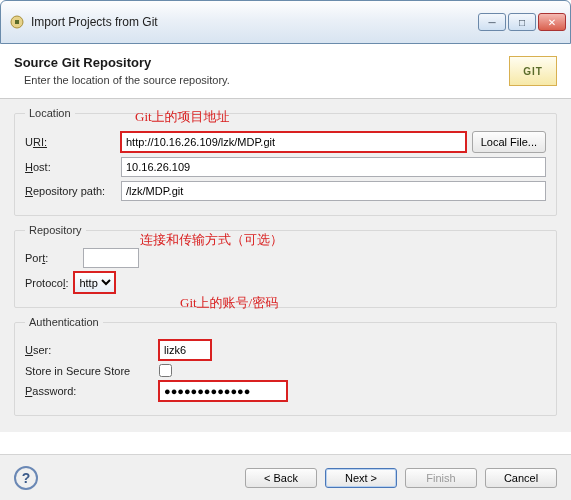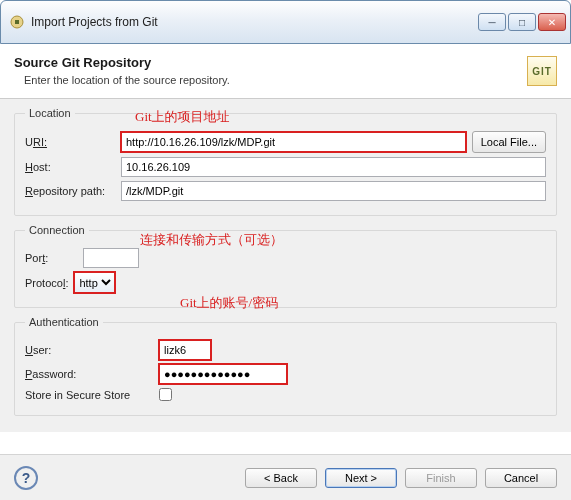--- a/index.html
+++ b/index.html
@@ -9,21 +9,21 @@
 .titlebar .icon { width: 16px; height: 16px; margin-right: 6px; display: inline-flex; align-items: center; justify-content: center; }
 .titlebar .title { font-size: 12px; color: #222; flex: 1; }
 .winbtns { display: flex; gap: 2px; }
 .winbtn { width: 28px; height: 18px; border: 1px solid #6b88a9; border-radius: 3px; background: linear-gradient(#f3f7fc,#cfe0f2); display: flex; align-items: center; justify-content: center; font-size: 10px; color: #2b3a4a; cursor: default; }
 .winbtn.close { background: linear-gradient(#f5b9b2,#d9604e); color: #fff; border-color: #a33; }
 
 .header { background: #fff; border-bottom: 1px solid #ccc; padding: 10px 14px 12px 14px; display: flex; align-items: flex-end; }
 .header-left { flex: 1; }
 .header h1 { font-size: 13px; font-weight: bold; color: #1a1a1a; margin-bottom: 4px; }
 .header p { font-size: 11px; color: #3a3a3a; padding-left: 10px; }
-.git-logo { width: 30px; height: 30px; border: 1px solid #d8b050; background: linear-gradient(#fffdf0,#f7e9a8); display: flex; align-items: center; justify-content: center; font-size: 10px; font-weight: bold; color: #5a6b2a; letter-spacing: 1px; margin-top: 2px; }
+.git-logo { width: 48px; height: 30px; border: 1px solid #d8b050; background: linear-gradient(#fffdf0,#f7e9a8); display: flex; align-items: center; justify-content: center; font-size: 10px; font-weight: bold; color: #5a6b2a; letter-spacing: 1px; margin-top: 2px; }
 
 .body { background: #f0f0f0; padding: 8px 14px; }
 fieldset { border: 1px solid #d8d8d8; border-radius: 2px; padding: 8px 10px 10px 10px; margin-bottom: 8px; background: #f0f0f0; }
 legend { font-size: 11px; color: #333; padding: 0 4px; }
 
 .row { display: flex; align-items: center; margin: 4px 0; gap: 6px; }
 .label { font-size: 11px; color: #222; white-space: nowrap; }
 .label u { text-decoration: underline; }
 .lbl-col1 { width: 90px; }
 .lbl-auth { width: 128px; }
@@ -90,46 +90,46 @@
       <span class="label lbl-col1"><u>H</u><span>ost:</span></span>
       <input type="text" class="host-input" value="10.16.26.109" style="">
     </div>
     <div class="row">
       <span class="label lbl-col1"><u>R</u><span>epository path:</span></span>
       <input type="text" class="repo-input" value="/lzk/MDP.git" style="">
     </div>
   </fieldset>
 
   <fieldset>
-    <legend>Connection</legend>
+    <legend>Repository</legend>
     <div class="row">
       <span class="label" style="width:52px"><span>Por</span><u>t</u>:</span>
       <input type="text" class="port-input" value="" style="">
     </div>
     <div class="row">
       <span class="label"><span>Protoco</span><u>l</u>:</span>
       <select class="redbox">
         <option>http</option>
       </select>
     </div>
   </fieldset>
 
   <fieldset>
     <legend>Authentication</legend>
     <div class="row">
       <span class="label lbl-auth"><u>U</u><span>ser:</span></span>
       <input type="text" class="user-input redbox" value="lizk6" style="">
     </div>
     <div class="row">
+      <span class="label lbl-auth">Store in Secure Store</span>
+      <input type="checkbox" class="check" style="">
+    </div>
+    <div class="row">
       <span class="label lbl-auth"><u>P</u><span>assword:</span></span>
       <input type="text" class="pass-input redbox" value="●●●●●●●●●●●●●" style="">
-    </div>
-    <div class="row">
-      <span class="label lbl-auth">Store in Secure Store</span>
-      <input type="checkbox" class="check" style="">
     </div>
   </fieldset>
 
 </div>
 
 <div class="footer">
   <div class="help">?</div>
   <button class="btn">&lt; Back</button>
   <button class="btn primary">Next &gt;</button>
   <button class="btn disabled">Finish</button>

